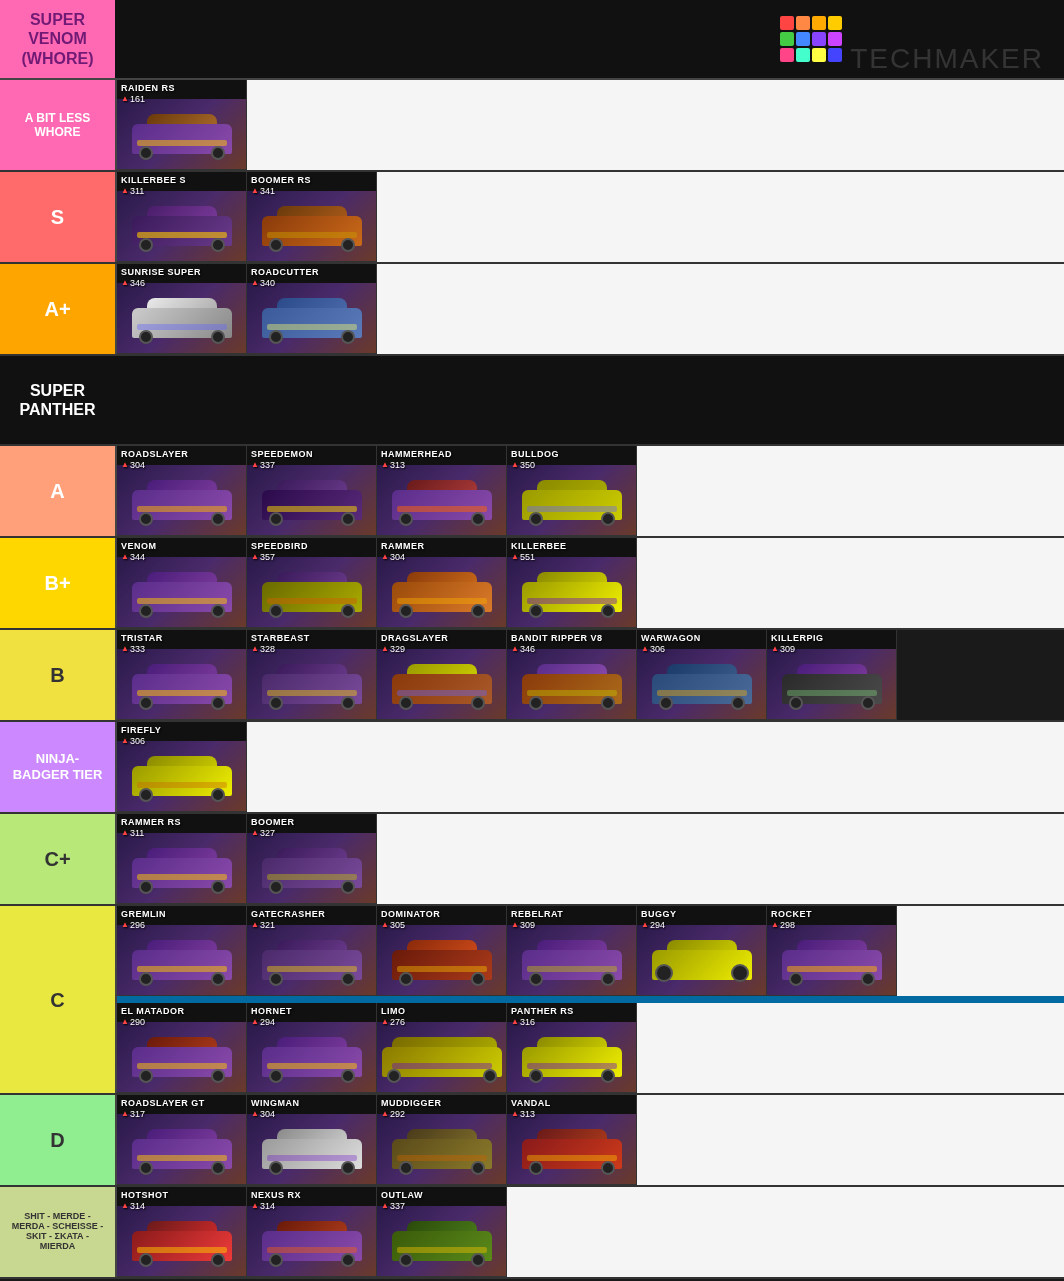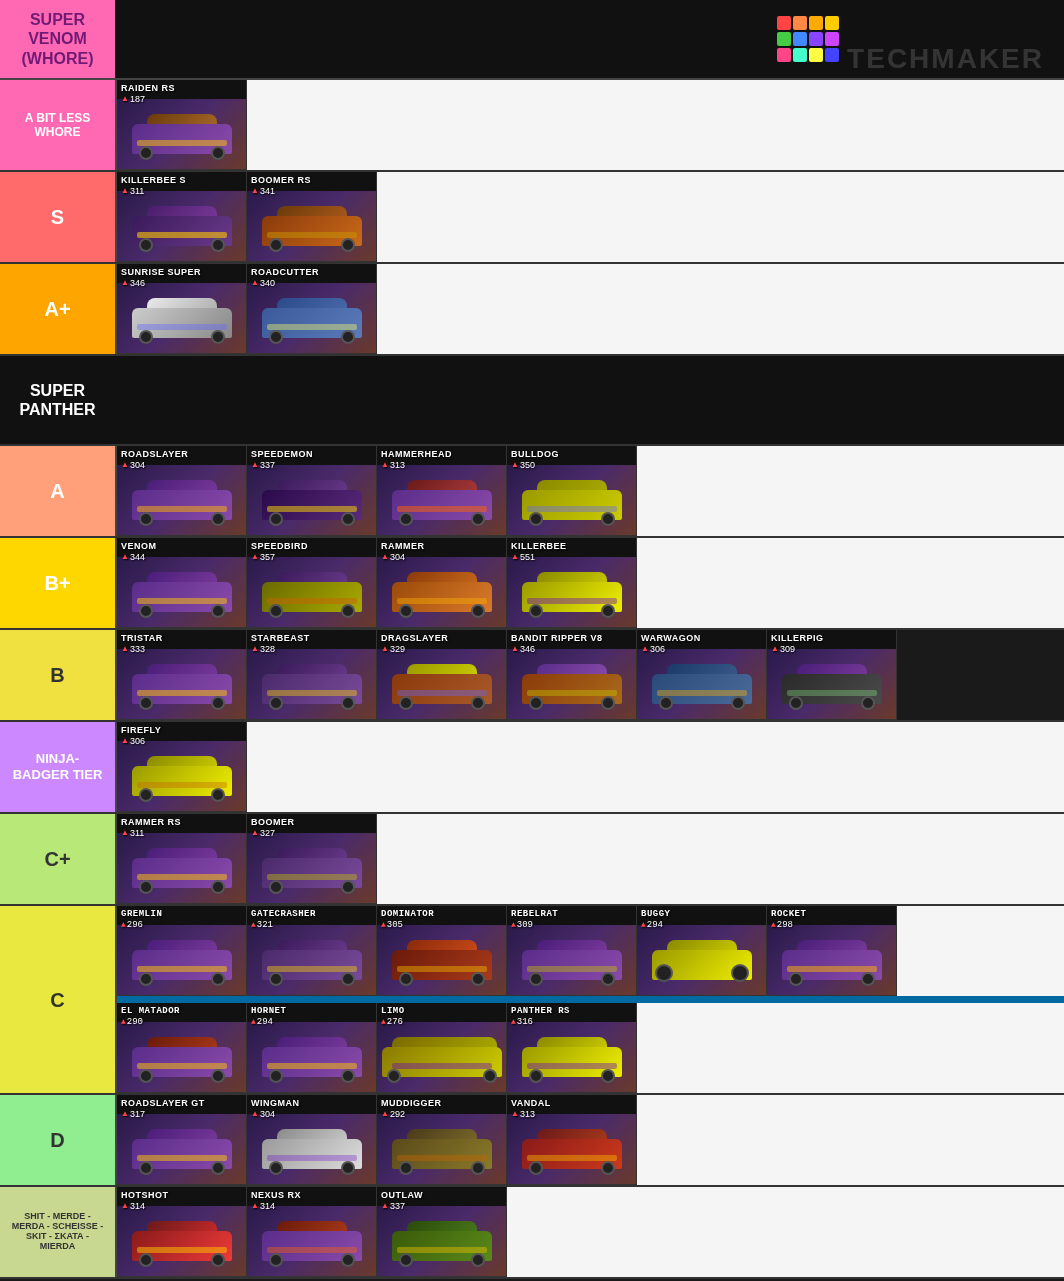--- a/index.html
+++ b/index.html
@@ -103,21 +103,21 @@
       grid-template-rows: repeat(3, 14px);
       gap: 2px;
     }
     .logo-dot {
       width: 14px;
       height: 14px;
       border-radius: 2px;
     }
     .logo-text {
       font-size: 28px;
-      font-weight: 700;
+      font-weight: 400;
       color: rgba(255,255,255,0.15);
       letter-spacing: 2px;
       margin-top: 40px;
     }
 
     
     .car-shape {
       width: 110px;
       height: 55px;
       position: relative;
@@ -209,21 +209,21 @@
   <div class="tier-row" style="min-height:90px;">
     <div class="tier-label label-a-bit-less" style="font-size:12px;">
       <span>A BIT LESS WHORE</span>
     </div>
     <div class="tier-content">
       <div class="car-cell">
         <div class="car-info">
           <div class="car-name">RAIDEN RS</div>
           <div class="car-stat">
               <span class="stat-icon">▲</span>
-              <span>187</span>
+              <span>161</span>
             </div>
         </div>
         <div class="car-img-placeholder">
           <div class="car-shape">
             <div class="car-top" style="background:linear-gradient(135deg,#6a3a0a,#aa6a2a);"></div>
             <div class="car-body" style="background:linear-gradient(135deg,#5a2d8a,#8a4aaa);"></div>
             <div class="car-stripe"></div>
             <div class="car-wheel-l"></div>
             <div class="car-wheel-r"></div>
           </div>
@@ -678,21 +678,21 @@
           </div>
       </div>
       <div class="white-fill"></div>
     </div>
   </div>
 
   <div class="tier-row" style="min-height:180px; align-items:stretch;">
     <div class="tier-label label-c" style="align-self:stretch; display:flex; align-items:center; justify-content:center;">
       <span>C</span>
     </div>
-    <div class="tier-content" style="flex-direction:column;font-family:Liberation Mono, monospace;">
+    <div class="tier-content" style="flex-direction:column;">
 
       <div style="display:flex; min-height:90px;">
         <div class="car-cell">
           <div class="car-info">
               <div class="car-name">GREMLIN</div>
               <div class="car-stat">
                 <span class="stat-icon">▲</span>
                 <span>296</span>
               </div>
             </div>

